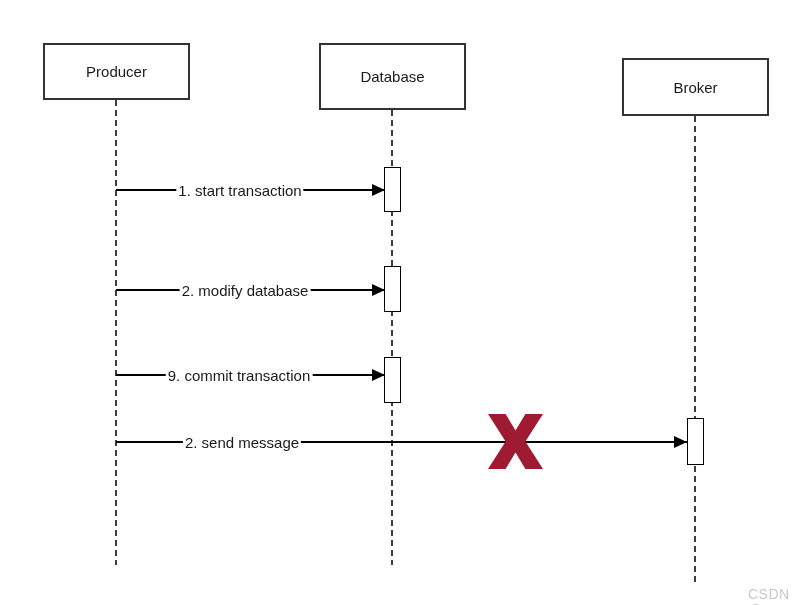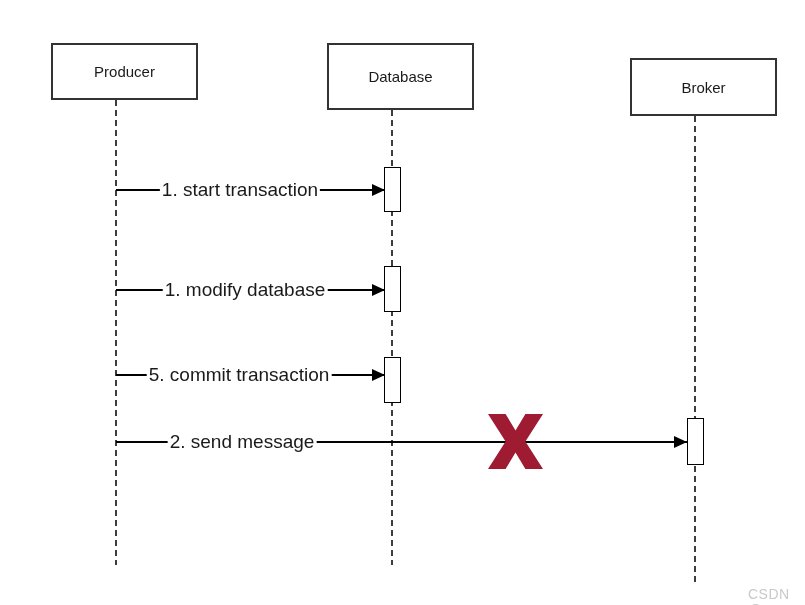--- a/index.html
+++ b/index.html
@@ -20,21 +20,20 @@
     position: absolute;
     box-sizing: border-box;
     background: #ffffff;
     border: 2px solid #333333;
     display: flex;
     align-items: center;
     justify-content: center;
     font-size: 15px;
     color: #1a1a1a;
     z-index: 3;
-    margin-left: 8px;
   }
   
   .lifeline {
     position: absolute;
     width: 2px;
     background: repeating-linear-gradient(
       180deg,
       #3d3d3d 0px, #3d3d3d 6px,
       transparent 6px, transparent 10px
     );
@@ -54,21 +53,21 @@
     border-top: 6px solid transparent;
     border-bottom: 6px solid transparent;
     border-left: 13px solid #000000;
     z-index: 3;
   }
   .msg-label {
     position: absolute;
     transform: translate(-50%, -50%);
     background: #ffffff;
     padding: 0 2px;
-    font-size: 19px;
+    font-size: 15px;
     white-space: nowrap;
     color: #1a1a1a;
     z-index: 4;
   }
   
   .activation {
     position: absolute;
     box-sizing: border-box;
     width: 17px;
     background: #ffffff;
@@ -106,26 +105,26 @@
     <span>Broker</span>
   </div>
 
   <div class="msg-line" style="left:116px; top:189px; width:269px;"></div>
   <div class="arrowhead" style="left:372px; top:184px;"></div>
   <span class="msg-label" style="left:240px; top:190px;">1. start transaction</span>
   <div class="activation" style="left:384px; top:167px; height:45px;"></div>
 
   <div class="msg-line" style="left:116px; top:289px; width:269px;"></div>
   <div class="arrowhead" style="left:372px; top:284px;"></div>
-  <span class="msg-label" style="left:245px; top:290px;">1. modify database</span>
+  <span class="msg-label" style="left:245px; top:290px;">2. modify database</span>
   <div class="activation" style="left:384px; top:266px; height:46px;"></div>
 
   <div class="msg-line" style="left:116px; top:374px; width:269px;"></div>
   <div class="arrowhead" style="left:372px; top:369px;"></div>
-  <span class="msg-label" style="left:239px; top:375px;">5. commit transaction</span>
+  <span class="msg-label" style="left:239px; top:375px;">9. commit transaction</span>
   <div class="activation" style="left:384px; top:357px; height:46px;"></div>
 
   <div class="msg-line" style="left:116px; top:441px; width:571px;"></div>
   <div class="arrowhead" style="left:674px; top:436px;"></div>
   <span class="msg-label" style="left:242px; top:442px;">2. send message</span>
   <div class="activation" style="left:687px; top:418px; height:47px;"></div>
 
   <svg class="failure-x" style="left:488px; top:414px;" width="55" height="55" viewBox="0 0 100 100" aria-hidden="true">
     <polygon points="0,0 32,0 50,30 68,0 100,0 68,50 100,100 68,100 50,70 32,100 0,100 32,50" fill="#9e1b32"></polygon>
   </svg>

